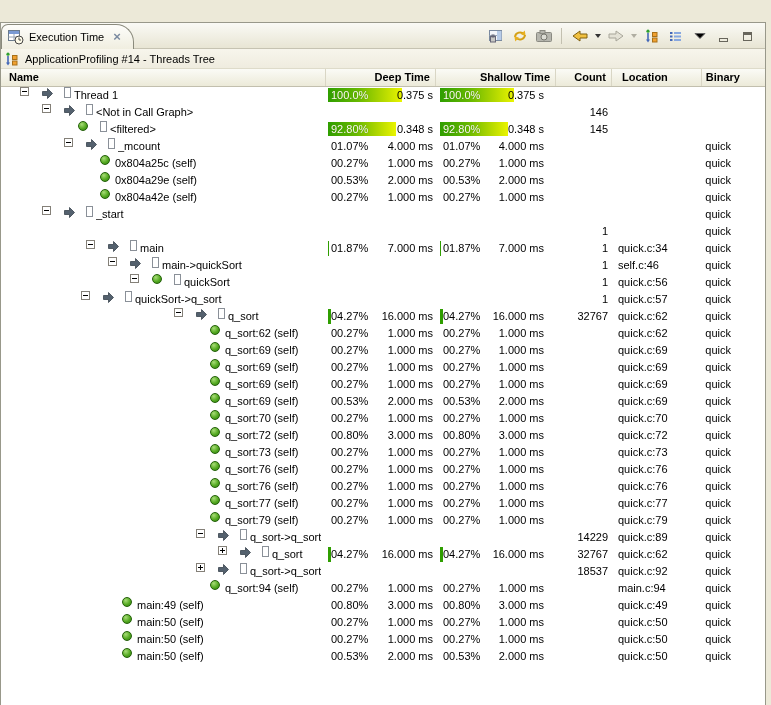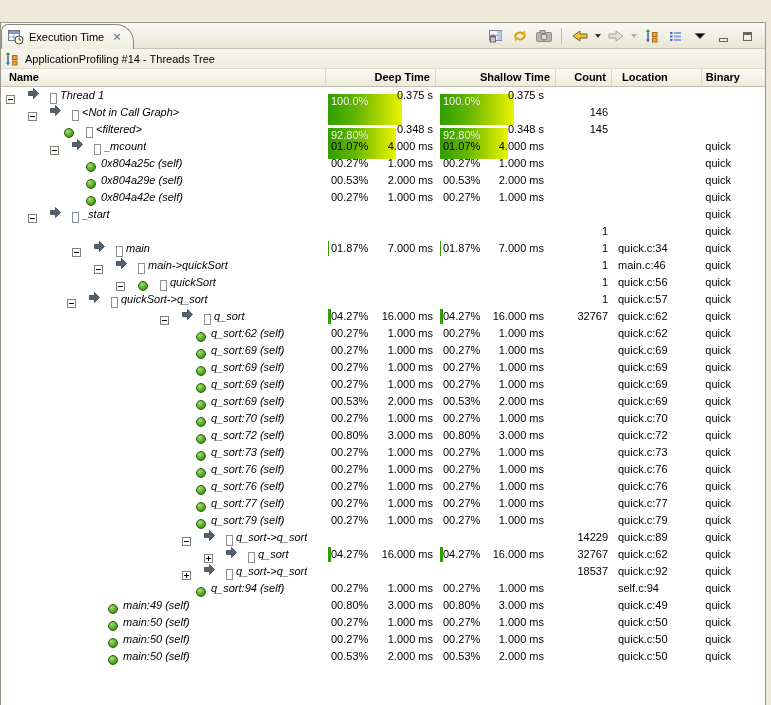--- a/index.html
+++ b/index.html
@@ -35,28 +35,28 @@
   .h-name{left:0;width:325px;padding-left:8px;}
   .h-deep{left:325px;width:110px;text-align:right;padding-right:5px;}
   .h-shallow{left:437px;width:118px;text-align:right;padding-right:5px;}
   .h-count{left:557px;width:54px;text-align:right;padding-right:5px;}
   .h-loc{left:611px;width:90px;padding-left:10px;}
   .h-bin{left:701px;width:62px;text-align:right;padding-right:24px;border-right:none;}
   
   .tbody{position:relative;flex:1 1 auto;background:#fff;overflow:hidden;}
   .row{position:relative;height:17px;line-height:17px;white-space:nowrap;}
   .cell{position:absolute;top:0;height:17px;overflow:visible;}
-  .c-name{left:0;width:325px;display:flex;align-items:flex-end;font-style:italic;}
+  .c-name{left:14px;width:325px;display:flex;align-items:flex-start;}
   .c-deep{left:325px;width:110px;}
   .c-shallow{left:437px;width:118px;}
   .c-count{left:557px;width:50px;text-align:right;}
   .c-loc{left:617px;width:90px;}
   .c-bin{left:655px;width:75px;text-align:right;}
   .pctzone{position:absolute;left:2px;top:1px;height:15px;width:74px;}
-  .pctbar{position:absolute;left:0;top:6px;height:31px;
+  .pctbar{position:absolute;left:0;top:0;height:14px;
           background:linear-gradient(90deg,#2f9e00 0%,#66b800 40%,#aad400 70%,#eaf400 100%);}
   .pcttick{position:absolute;left:0;top:0;height:15px;background:#2f9e00;}
   .pcttext{position:absolute;left:3px;top:0;height:15px;line-height:15px;}
   .pcttext.inbar{color:#fdfdee;text-shadow:0 0 1px #3a7a00;}
   .tval{position:absolute;right:0;top:0;height:17px;line-height:17px;text-align:right;}
   .c-deep .tval{right:3px;}
   .c-shallow .tval{right:12px;}
   
   .expbox{flex:0 0 9px;width:9px;height:9px;border:1px solid #848078;background:#fff;
           position:relative;margin-right:13px;}
@@ -410,21 +410,21 @@
             <span class="expbox"></span>
             <span class="arrowico mr11"><svg width="11" height="11" viewBox="0 0 11 11">
                 <path d="M0.5,3.5 h5 v-3 l5,5 -5,5 v-3 h-5 z" fill="#54616e" stroke="#39434d" stroke-width="0.8"></path>
               </svg></span>
             <span class="fnrect"></span>
             <span class="rlabel">main-&gt;quickSort</span>
           </div>
           <div class="cell c-deep"></div>
           <div class="cell c-shallow"></div>
           <div class="cell c-count">1</div>
-          <div class="cell c-loc">main.c:46</div>
+          <div class="cell c-loc">self.c:46</div>
           <div class="cell c-bin">quick</div>
         </div>
         <div class="row">
           <div class="cell c-name" style="padding-left: 115px;">
             <span class="expbox"></span>
             <span class="ball mr12"></span>
             <span class="fnrect"></span>
             <span class="rlabel">quickSort</span>
           </div>
           <div class="cell c-deep"></div>
@@ -808,21 +808,21 @@
             </div>
             <div class="tval">1.000 ms</div>
           </div>
           <div class="cell c-shallow">
             <div class="pctzone">
               <span class="pcttext">00.27%</span>
             </div>
             <div class="tval">1.000 ms</div>
           </div>
           <div class="cell c-count"></div>
-          <div class="cell c-loc">self.c:94</div>
+          <div class="cell c-loc">main.c:94</div>
           <div class="cell c-bin">quick</div>
         </div>
         <div class="row">
           <div class="cell c-name" style="padding-left: 93px;">
             <span class="leafpad"></span>
             <span class="ball mr5"></span>
             <span class="rlabel">main:49 (self)</span>
           </div>
           <div class="cell c-deep">
             <div class="pctzone">

